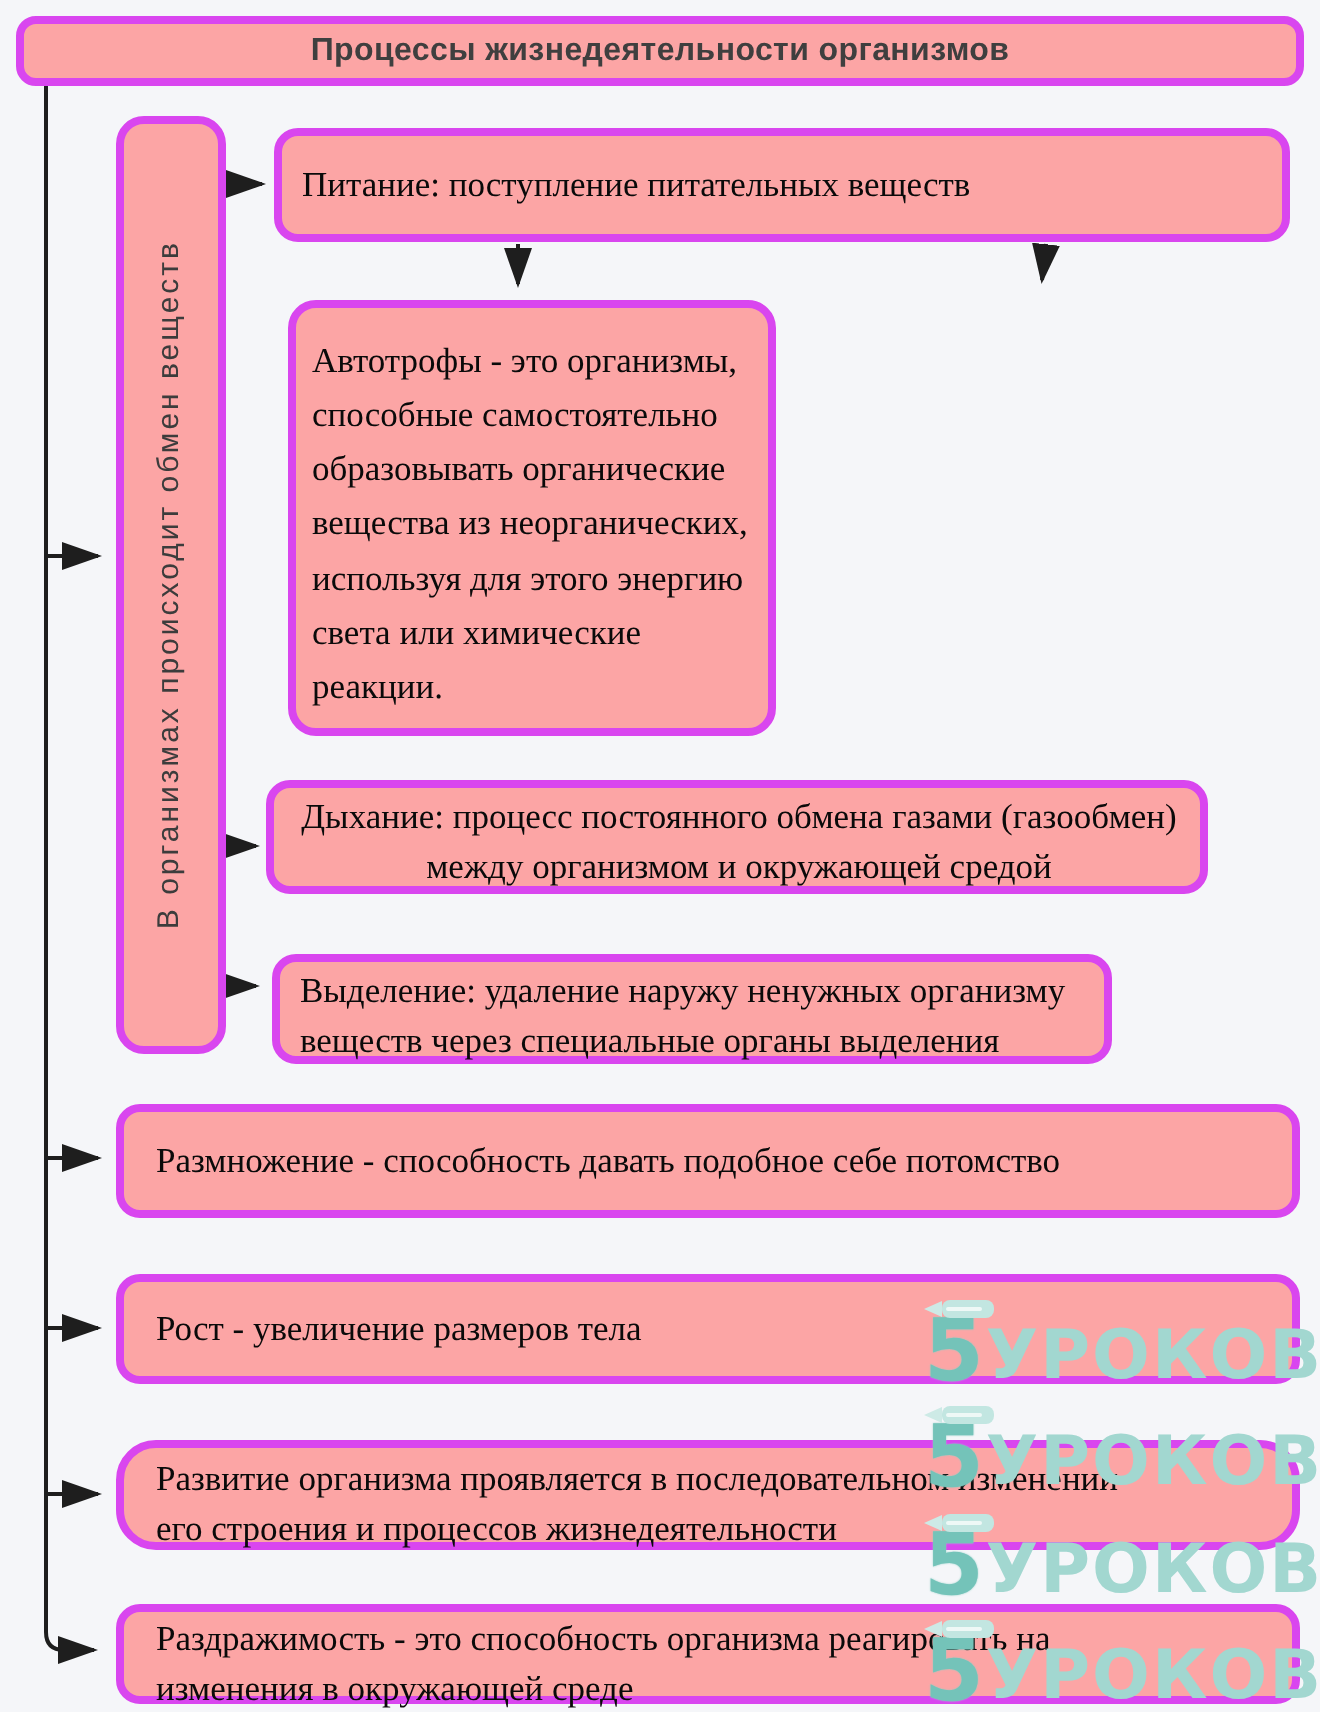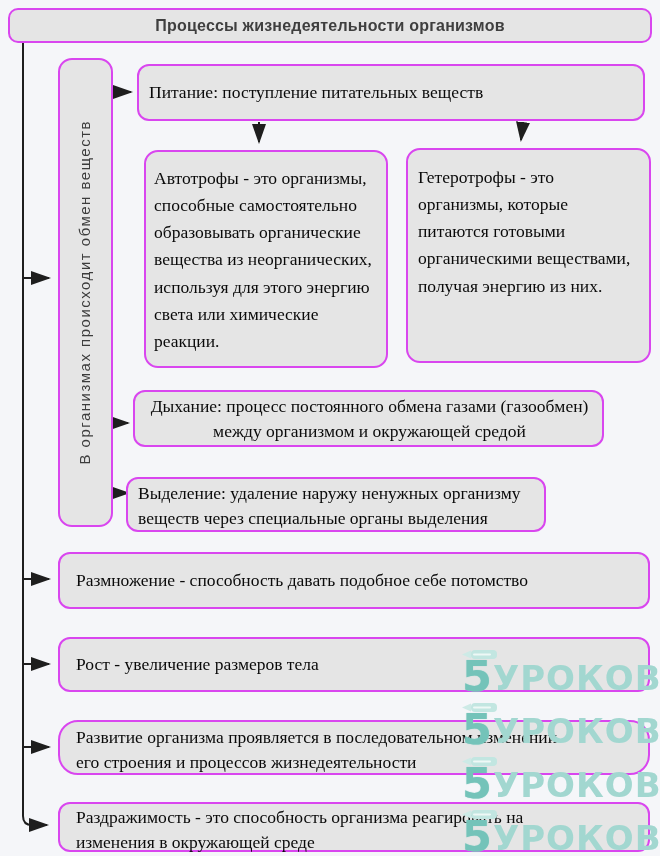--- a/index.html
+++ b/index.html
@@ -7,22 +7,22 @@
     position:relative;
     width:660px;height:856px;
     background:#f5f6f9;
     overflow:hidden;
     font-family:"Liberation Serif", serif;
     color:#0a0a0a;
   }
   .connectors{position:absolute;left:0;top:0;z-index:1;}
   .node{
     position:absolute;
-    background:#e5e5e5;
-    border:2px solid #d946ef;
+    background:#fca5a5;
+    border:4px solid #d946ef;
     box-sizing:border-box;
     z-index:2;
     font-size:17.5px;
     line-height:1.5;
   }
   .title-box{
     left:8px;top:8px;width:644px;height:35px;
     border-radius:10px;
     display:flex;align-items:center;justify-content:center;
     font-family:"Liberation Sans", sans-serif;
@@ -43,21 +43,21 @@
     letter-spacing:1.5px;
   }
   .box-pitanie{left:137px;top:64px;width:508px;height:57px;border-radius:12px;
     display:flex;align-items:center;padding-left:10px;}
   .box-avto{left:144px;top:150px;width:244px;height:218px;border-radius:14px;
     padding:13px 6px 0 8px;line-height:1.55;}
   .box-getero{left:406px;top:148px;width:245px;height:215px;border-radius:14px;
     padding:14px 6px 0 10px;line-height:1.55;}
   .box-dyhanie{left:133px;top:390px;width:471px;height:57px;border-radius:12px;
     padding:2px 8px 0 10px;line-height:1.45;text-align:center;}
-  .box-vydelenie{left:126px;top:477px;width:420px;height:55px;border-radius:12px;
+  .box-vydelenie{left:136px;top:477px;width:420px;height:55px;border-radius:12px;
     padding:2px 8px 0 10px;line-height:1.45;}
   .box-razmnozhenie{left:58px;top:552px;width:592px;height:57px;border-radius:12px;
     display:flex;align-items:center;padding-left:16px;}
   .box-rost{left:58px;top:637px;width:592px;height:55px;border-radius:12px;
     display:flex;align-items:center;padding-left:16px;}
   .box-razvitie{left:58px;top:720px;width:592px;height:55px;border-radius:20px;
     padding:3px 10px 0 16px;line-height:1.45;}
   .box-razvitie .inner{display:inline-block;max-width:505px;}
   .box-razdrazhimost{left:58px;top:802px;width:592px;height:50px;border-radius:12px;
     padding:1px 10px 0 16px;line-height:1.4;}
@@ -119,23 +119,20 @@
   </div>
 
   <div class="node box-pitanie">
     <span>Питание: поступление питательных веществ</span>
   </div>
 
   <div class="node box-avto">
     <span>Автотрофы - это организмы, способные самостоятельно образовывать органические вещества из неорганических, используя для этого энергию света или химические реакции.</span>
   </div>
 
-  <div class="node box-getero">
-    <span>Гетеротрофы - это организмы, которые питаются готовыми органическими веществами, получая энергию из них.</span>
-  </div>
 
   <div class="node box-dyhanie">
     <span>Дыхание: процесс постоянного обмена газами (газообмен) между организмом и окружающей средой</span>
   </div>
 
   <div class="node box-vydelenie">
     <span>Выделение: удаление наружу ненужных организму веществ через специальные органы выделения</span>
   </div>
 
   <div class="node box-razmnozhenie">

